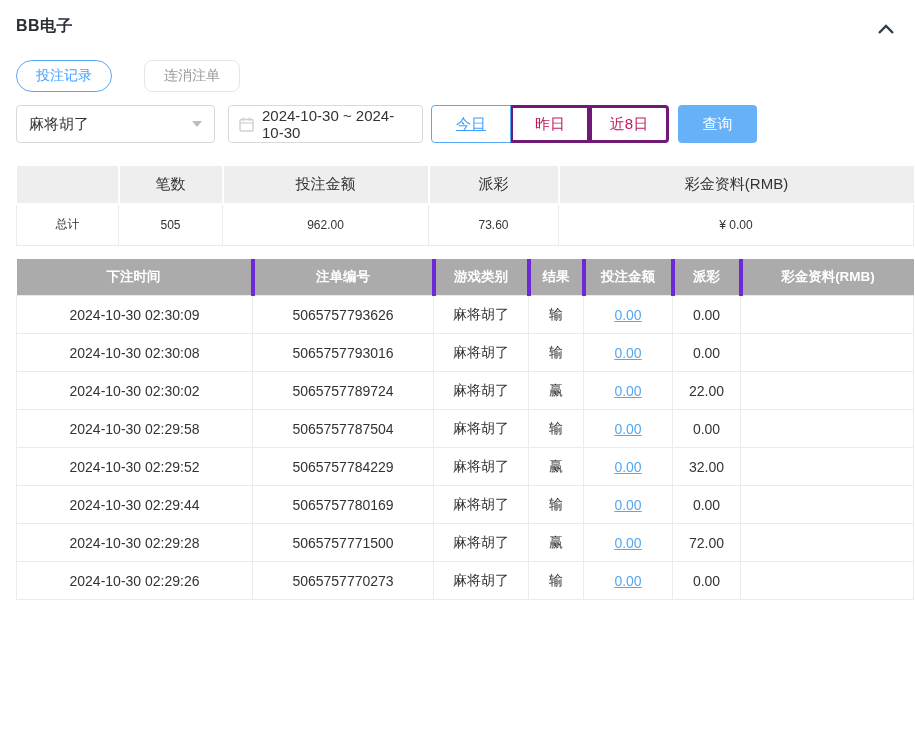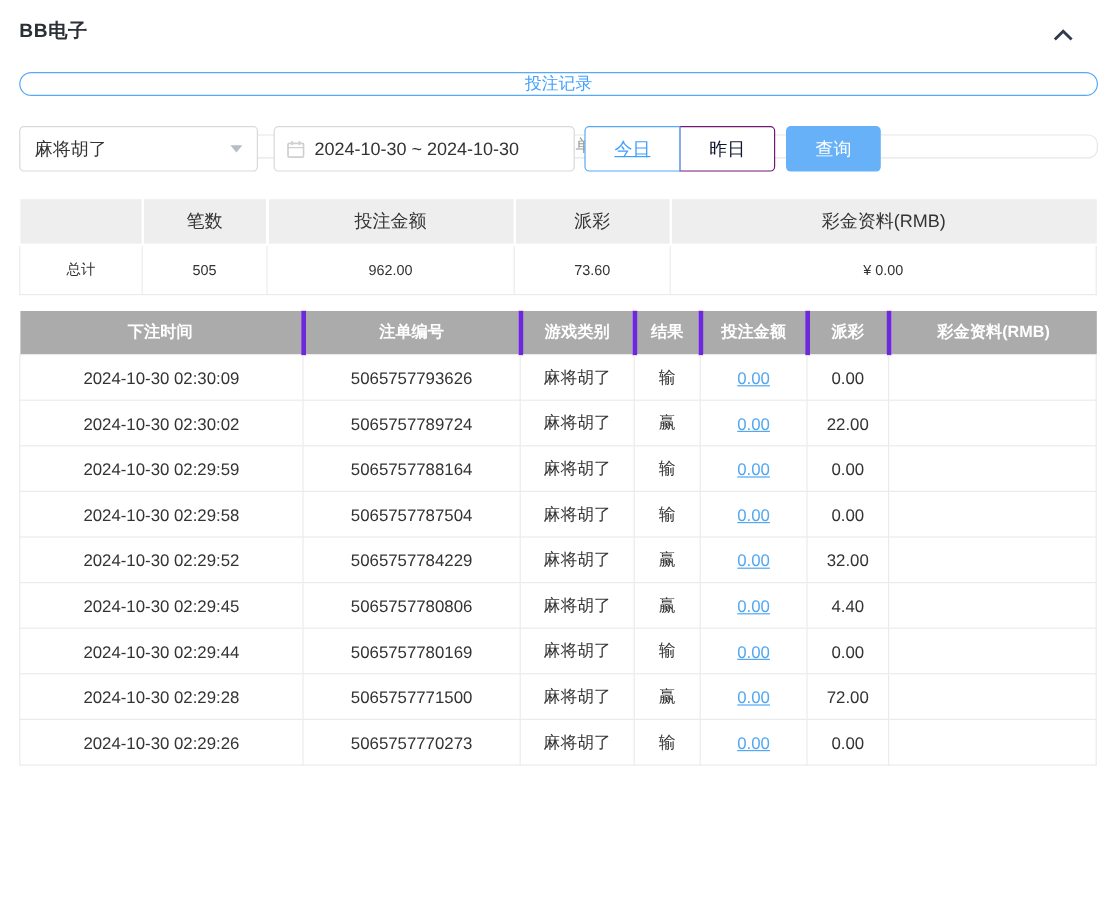--- a/index.html
+++ b/index.html
@@ -10,45 +10,45 @@
     color: #333;
   }
   .page { position: relative; width: 915px; }
 
   
   .page-header { display: flex; justify-content: space-between; align-items: flex-end; padding: 16px 18px 0 16px; }
   .page-title { font-size: 16px; font-weight: bold; color: #2b2f36; letter-spacing: .5px; }
   .collapse-btn { background: none; border: none; cursor: pointer; line-height: 0; padding: 2px; }
 
   
-  .tabs { margin: 23px 0 0 16px; display: flex; gap: 32px; height: 32px; flex-direction: column; }
+  .tabs { margin: 23px 0 0 16px; display: flex; gap: 32px; height: 32px; }
   .tab {
     height: 32px; padding: 0 19px; background: #fff; font-size: 14px; cursor: pointer;
     border: 1px solid #e6e6e6; border-radius: 8px; color: #999;
   }
   .tab.active { border: 1px solid #57a9f8; border-radius: 16px; color: #409eff; }
 
   
   .toolbar { margin: 13px 0 0 16px; display: flex; align-items: center; height: 38px; }
   .select {
     width: 199px; height: 38px; border: 1px solid #d9d9d9; border-radius: 4px;
     display: flex; align-items: center; justify-content: space-between;
     padding: 0 12px 0 12px; font-size: 15px; color: #333; cursor: pointer; background: #fff;
   }
   .caret { width: 0; height: 0; border-left: 5px solid transparent; border-right: 5px solid transparent; border-top: 6px solid #b8bcc4; }
   .date-picker {
-    margin-left: 13px; width: 251px; height: 38px; border: 1px solid #d9d9d9; border-radius: 4px;
+    margin-left: 13px; width: 195px; height: 38px; border: 1px solid #d9d9d9; border-radius: 4px;
     display: flex; align-items: center; padding: 0 10px; font-size: 15px; color: #333;
     cursor: pointer; background: #fff;
   }
   .date-picker .cal-icon { line-height: 0; margin-right: 8px; }
   .btn-group { display: flex; margin-left: 8px; }
   .btn-group button {
     width: 80px; height: 38px; background: #fff; font-size: 15px; cursor: pointer;
-    border: 1px solid #701a75; color: #0f172a; margin-left: -1px; position: relative;
+    border: 3px solid #701a75; color: #be185d; margin-left: -1px; position: relative;
   }
   .btn-group button:first-child { border-radius: 4px 0 0 4px; margin-left: 0; text-decoration: underline; }
   .btn-group button:last-child { border-radius: 0 4px 4px 0; }
   .btn-group button.active { border: 1px solid #57a9f8; color: #409eff; z-index: 2; }
   .search-btn {
     margin-left: 9px; width: 79px; height: 38px; background: #66b1f7; color: #fff;
     border: none; border-radius: 4px; font-size: 15px; cursor: pointer; text-align: center;
   }
 
   
@@ -109,20 +109,21 @@
           <line x1="10.5" y1="0.5" x2="10.5" y2="4" stroke="#cfcfcf" stroke-width="1.4"></line>
           <line x1="1" y1="6" x2="14" y2="6" stroke="#cfcfcf" stroke-width="1.2"></line>
         </svg>
       </span>
       <span>2024-10-30 ~ 2024-10-30</span>
     </div>
 
     <div class="btn-group">
       <button class="active">今日</button>
       <button>昨日</button>
+      <button>近8日</button>
     </div>
 
     <button class="search-btn">查询</button>
   </div>
 
   <table class="summary">
     <colgroup>
       <col style="width:102px">
         <col style="width:104px">
         <col style="width:206px">
@@ -175,41 +176,41 @@
         <tr>
           <td>2024-10-30 02:30:09</td>
           <td>5065757793626</td>
           <td>麻将胡了</td>
           <td>输</td>
           <td><a href="#" class="amount-link">0.00</a></td>
           <td>0.00</td>
           <td></td>
         </tr>
 
+        <tr>
+          <td>2024-10-30 02:30:08</td>
+          <td>5065757793016</td>
+          <td>麻将胡了</td>
+          <td>输</td>
+          <td><a href="#" class="amount-link">0.00</a></td>
+          <td>0.00</td>
+          <td></td>
+        </tr>
 
         <tr>
           <td>2024-10-30 02:30:02</td>
           <td>5065757789724</td>
           <td>麻将胡了</td>
           <td>赢</td>
           <td><a href="#" class="amount-link">0.00</a></td>
           <td>22.00</td>
           <td></td>
         </tr>
 
 
-        <tr>
-          <td>2024-10-30 02:29:59</td>
-          <td>5065757788164</td>
-          <td>麻将胡了</td>
-          <td>输</td>
-          <td><a href="#" class="amount-link">0.00</a></td>
-          <td>0.00</td>
-          <td></td>
-        </tr>
 
         <tr>
           <td>2024-10-30 02:29:58</td>
           <td>5065757787504</td>
           <td>麻将胡了</td>
           <td>输</td>
           <td><a href="#" class="amount-link">0.00</a></td>
           <td>0.00</td>
           <td></td>
         </tr>
@@ -217,29 +218,20 @@
         <tr>
           <td>2024-10-30 02:29:52</td>
           <td>5065757784229</td>
           <td>麻将胡了</td>
           <td>赢</td>
           <td><a href="#" class="amount-link">0.00</a></td>
           <td>32.00</td>
           <td></td>
         </tr>
 
-        <tr>
-          <td>2024-10-30 02:29:45</td>
-          <td>5065757780806</td>
-          <td>麻将胡了</td>
-          <td>赢</td>
-          <td><a href="#" class="amount-link">0.00</a></td>
-          <td>4.40</td>
-          <td></td>
-        </tr>
 
         <tr>
           <td>2024-10-30 02:29:44</td>
           <td>5065757780169</td>
           <td>麻将胡了</td>
           <td>输</td>
           <td><a href="#" class="amount-link">0.00</a></td>
           <td>0.00</td>
           <td></td>
         </tr>

